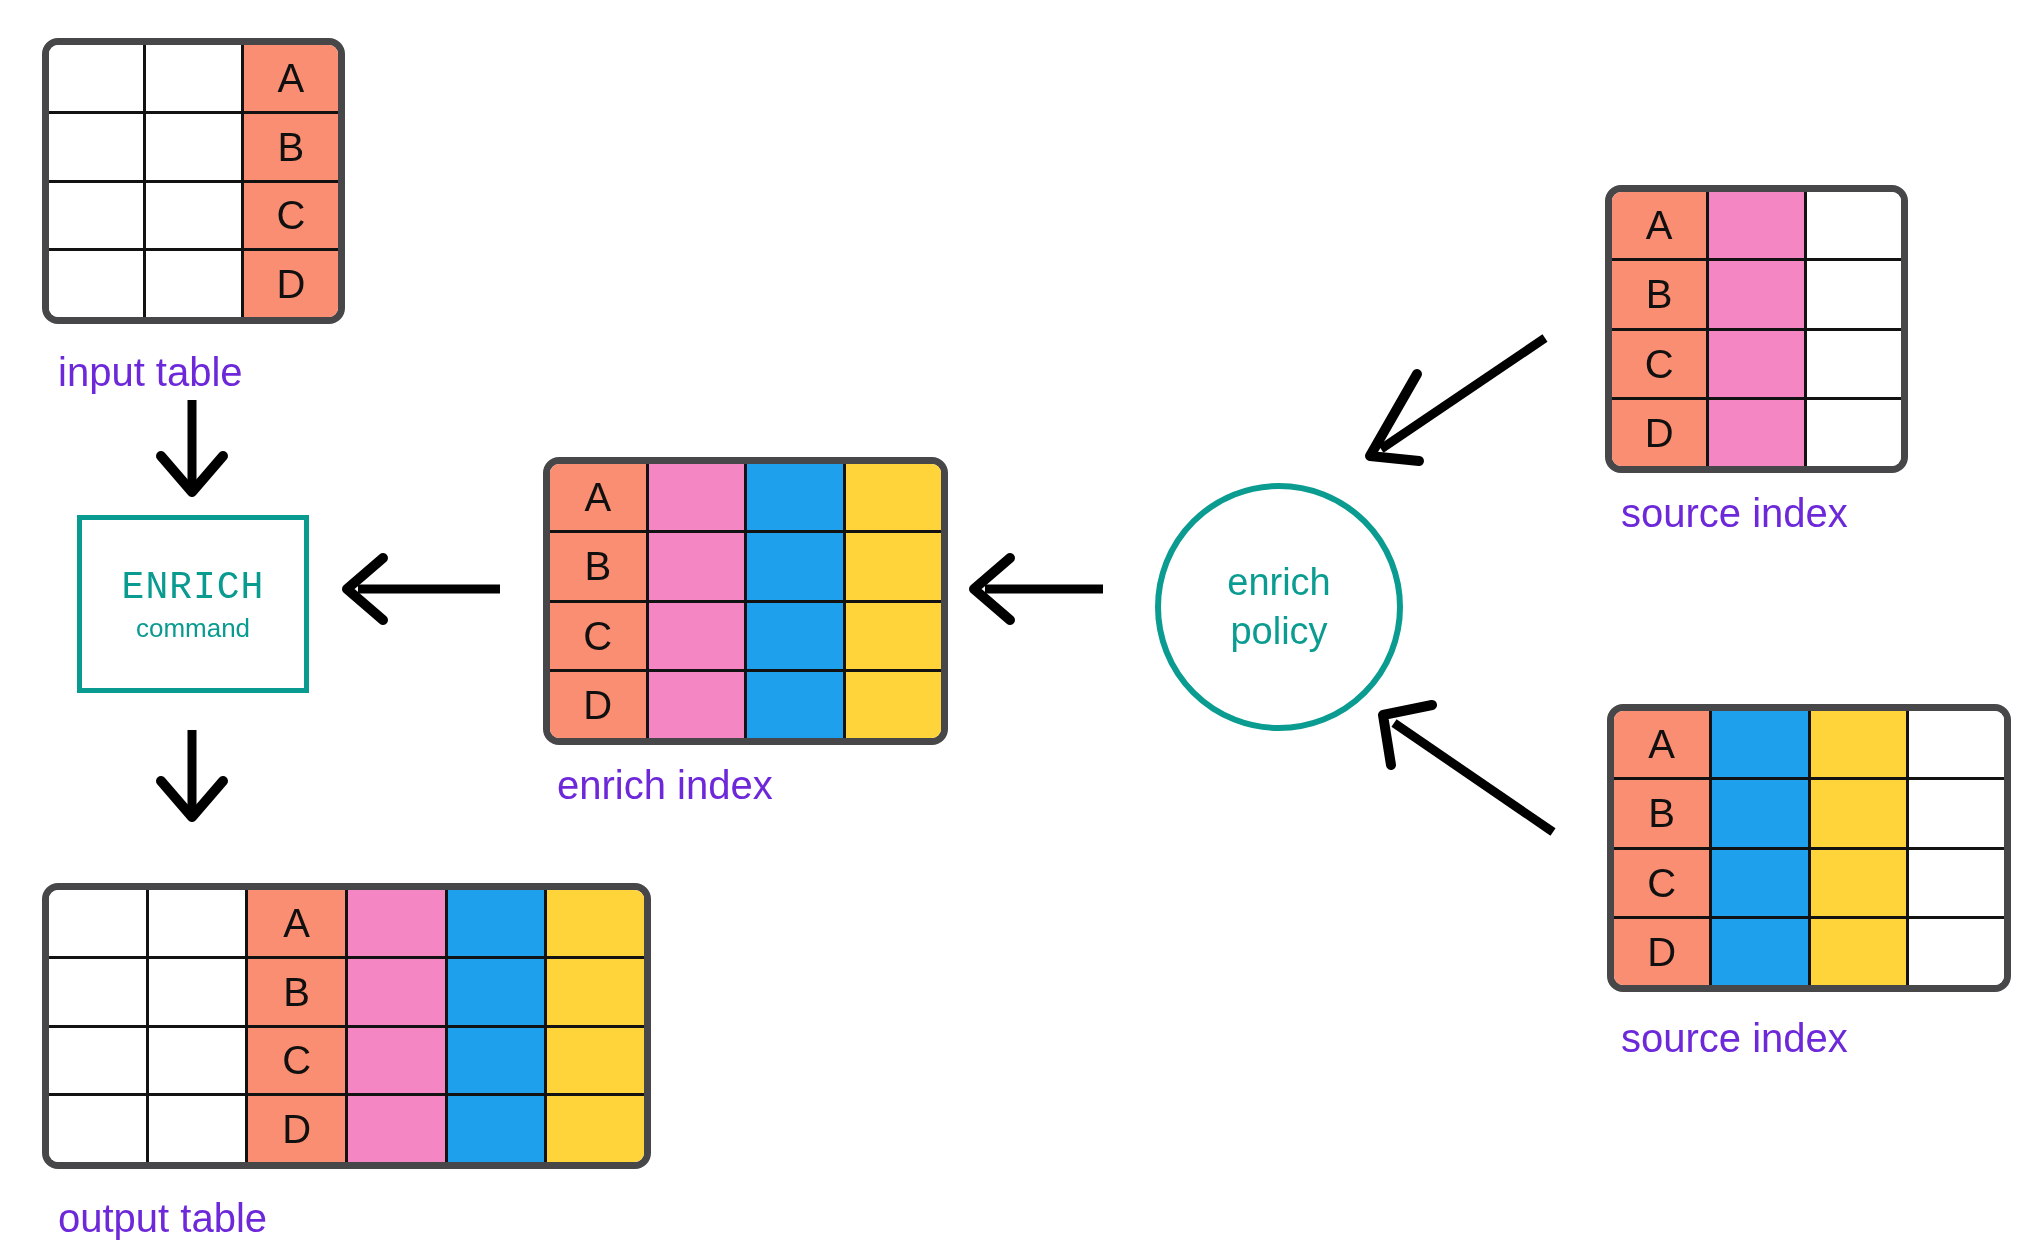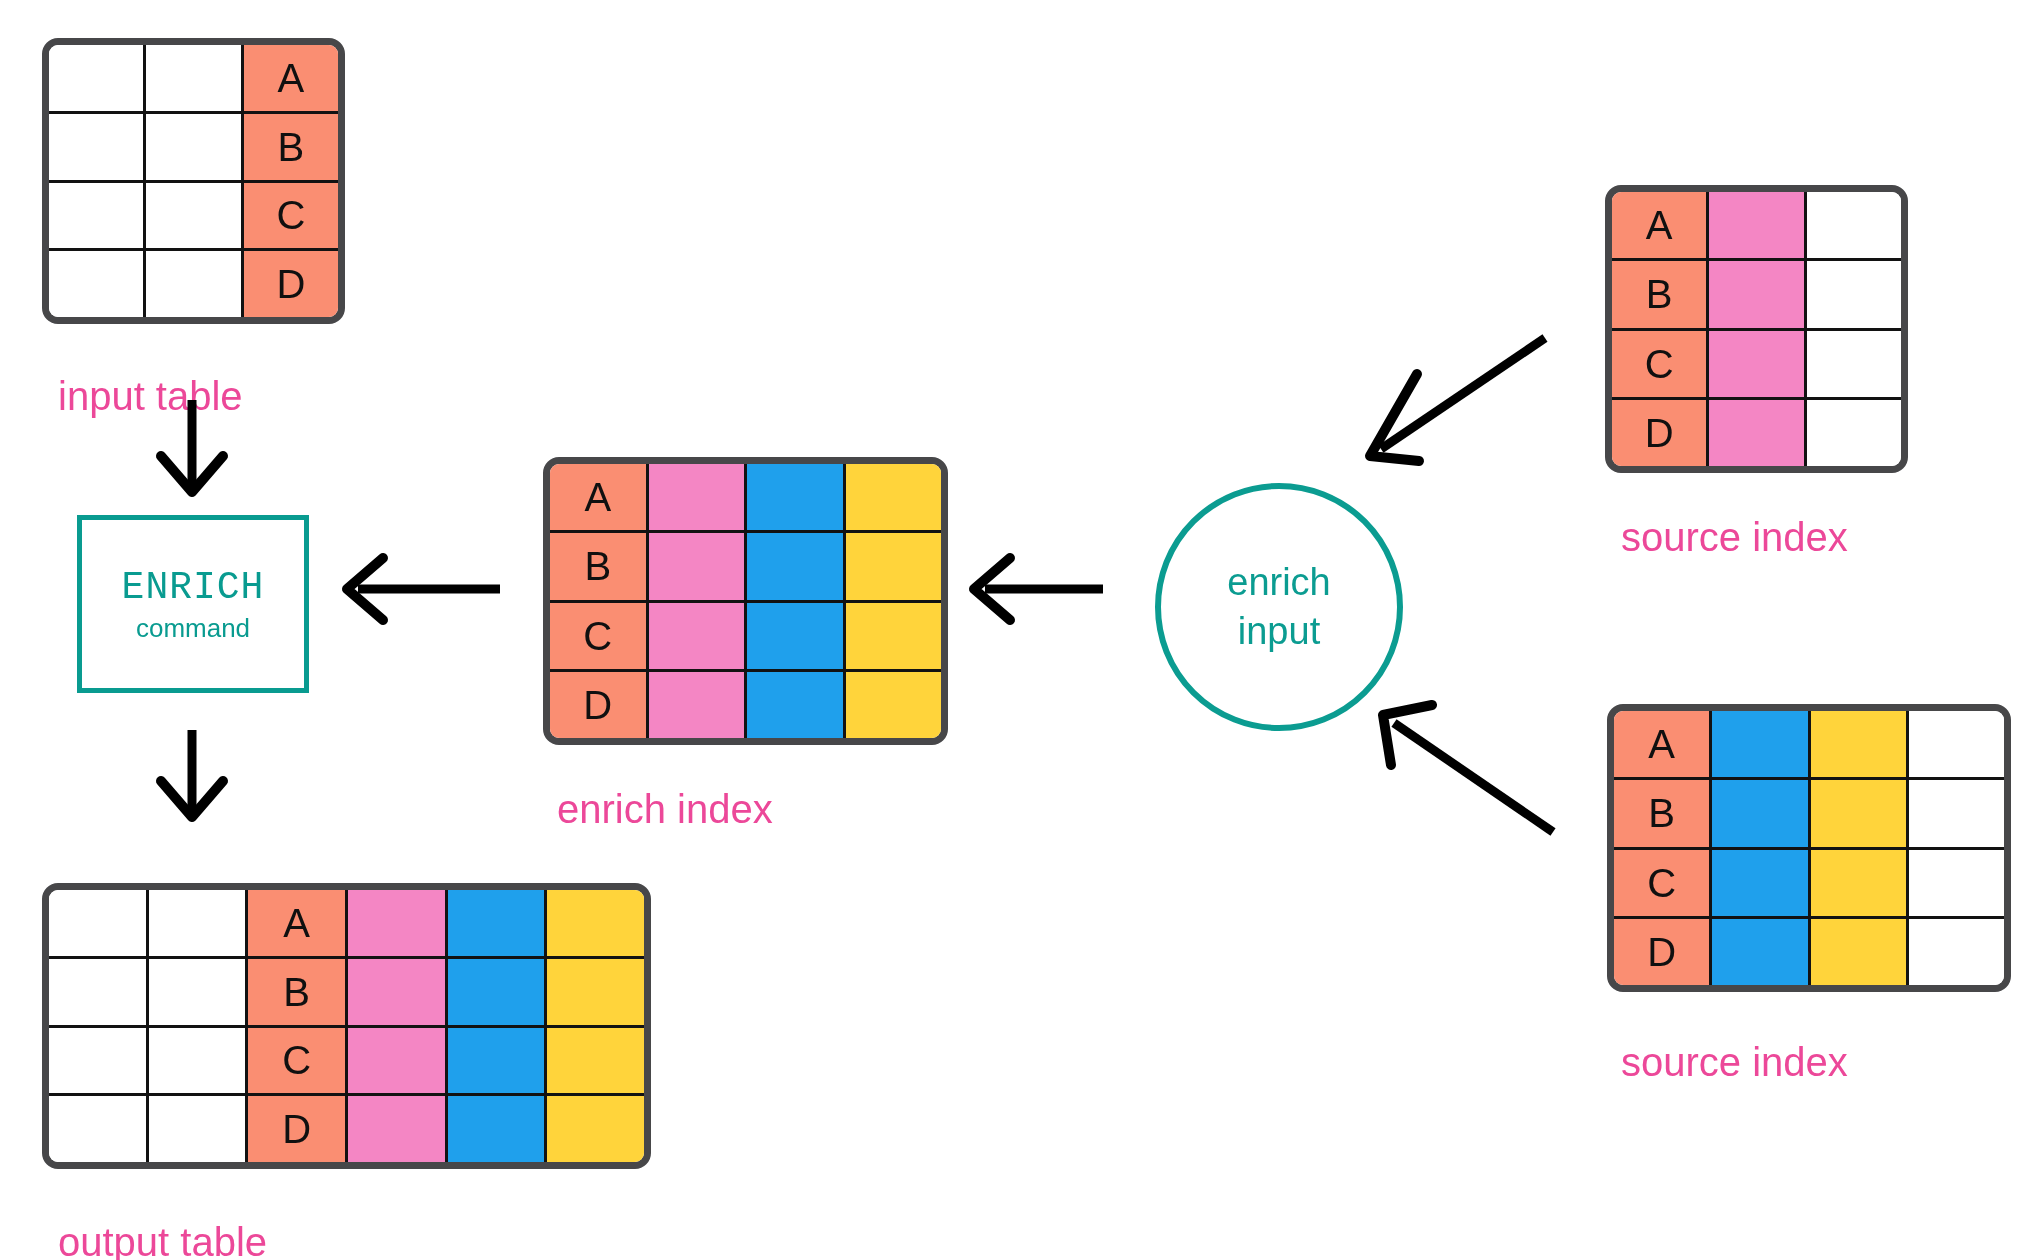--- a/index.html
+++ b/index.html
@@ -55,24 +55,23 @@
   .c-white  { background: #ffffff; }
   .c-orange { background: #FA8E72; }
   .c-pink   { background: #F486C4; }
   .c-blue   { background: #1FA0EC; }
   .c-yellow { background: #FFD43B; }
 
   
   .caption {
     position: absolute;
     font-size: 40px;
-    color: #ec4899;
+    color: #6d28d9;
     white-space: nowrap;
     font-family: "Liberation Sans", sans-serif;
-    margin-top: 24px;
   }
 
   
   .cmd-box {
     position: absolute;
     box-sizing: border-box;
     border: 5px solid #099B90;
     background: #ffffff;
     display: flex;
     flex-direction: column;
@@ -211,21 +210,21 @@
       <div class="cell c-orange">D</div>
       <div class="cell c-pink"></div>
       <div class="cell c-blue"></div>
       <div class="cell c-yellow"></div>
     </div>
   </div>
   <div class="caption" style="left:557px; top:763px;">enrich index</div>
 
   <div class="policy-circle" style="left:1155px; top:483px; width:248px; height:248px;">
     <div>enrich</div>
-    <div>input</div>
+    <div>policy</div>
   </div>
 
   <div class="tbl" style="left:1605px; top:185px; width:303px; height:288px;">
     <div class="row">
       <div class="cell c-orange">A</div>
       <div class="cell c-pink"></div>
       <div class="cell c-white"></div>
     </div>
     <div class="row">
       <div class="cell c-orange">B</div>

